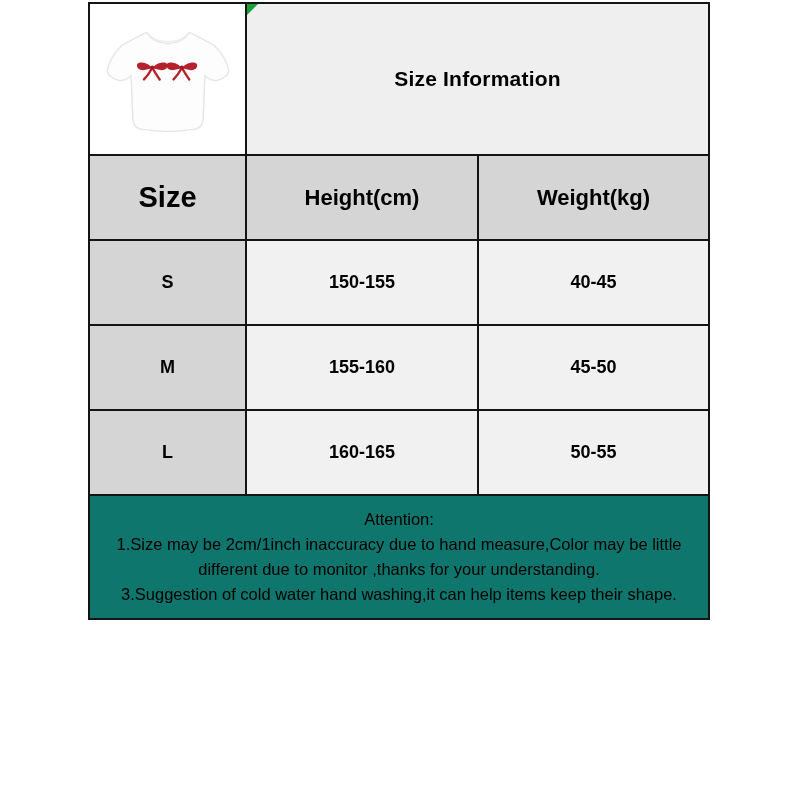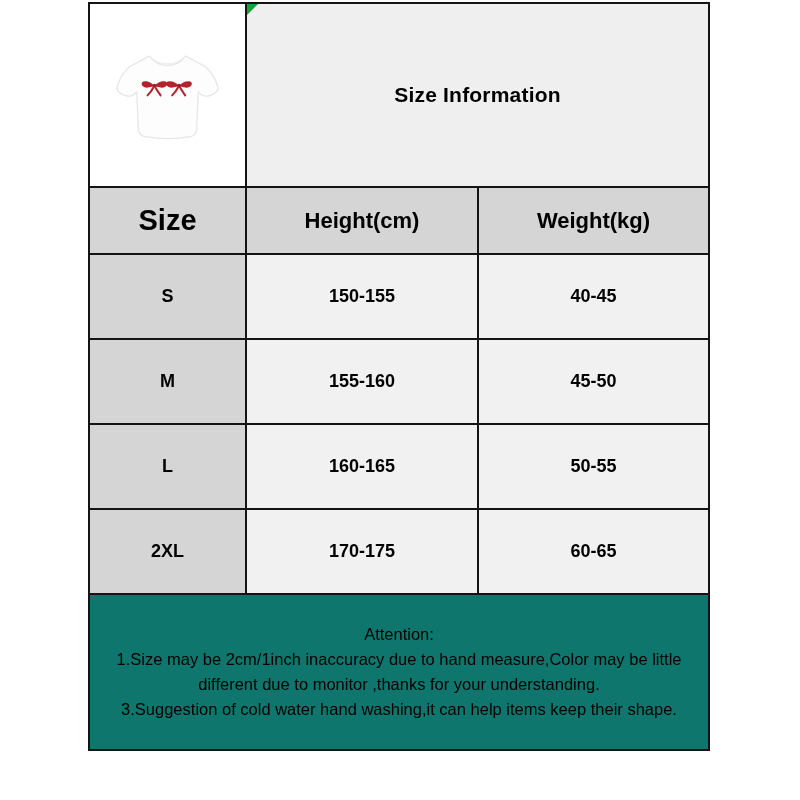--- a/index.html
+++ b/index.html
@@ -24,41 +24,41 @@
     border-collapse: collapse;
     table-layout: fixed;
     width: 620px;
   }
   table.size-table td, table.size-table th {
     border: 2px solid #141414;
     text-align: center;
     vertical-align: middle;
     color: #000000;
     overflow: hidden;
-    padding: 16px;
+    padding: 0;
   }
   .img-cell {
     background: #ffffff;
     height: 150px;
   }
   .title-cell {
     background: #efefef;
     position: relative;
     font-size: 21px;
     font-weight: bold;
     letter-spacing: 0.2px;
   }
   .corner-marker {
     position: absolute;
     top: 0;
     left: 0;
     width: 11px;
     height: 11px;
   }
-  tr.head-row { height: 67px; }
+  tr.head-row { height: 85px; }
   tr.head-row th { background: #d5d5d5; }
   th.size-head {
     font-size: 29px;
     font-weight: bold;
   }
   th.col-head {
     font-size: 22px;
     font-weight: bold;
   }
   tr.data-row { height: 85px; }
@@ -169,25 +169,20 @@
       <tr class="data-row">
         <td class="size-label">M</td>
         <td class="value-cell">155-160</td>
         <td class="value-cell">45-50</td>
       </tr>
       <tr class="data-row">
         <td class="size-label">L</td>
         <td class="value-cell">160-165</td>
         <td class="value-cell">50-55</td>
       </tr>
-      <tr class="data-row">
-        <td class="size-label">2XL</td>
-        <td class="value-cell">170-175</td>
-        <td class="value-cell">60-65</td>
-      </tr>
 
       <tr>
         <td class="attention-cell" colspan="3">
           <div>Attention:</div>
           <div>1.Size may be 2cm/1inch inaccuracy due to hand measure,Color may be little</div>
           <div>different due to monitor ,thanks for your understanding.</div>
           <div>3.Suggestion of cold water hand washing,it can help items keep their shape.</div>
         </td>
       </tr>
     </tbody>

